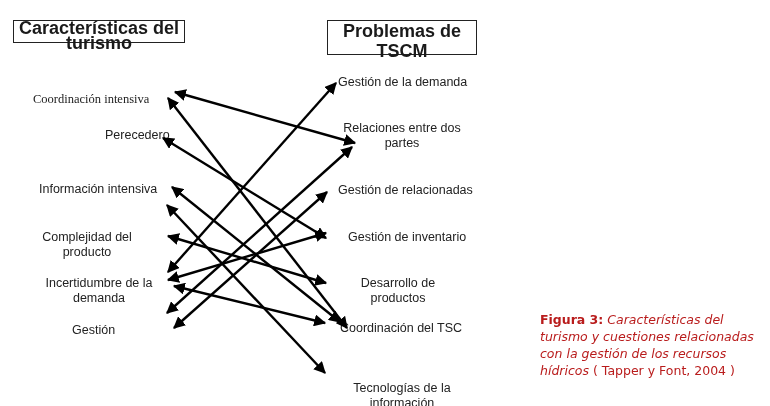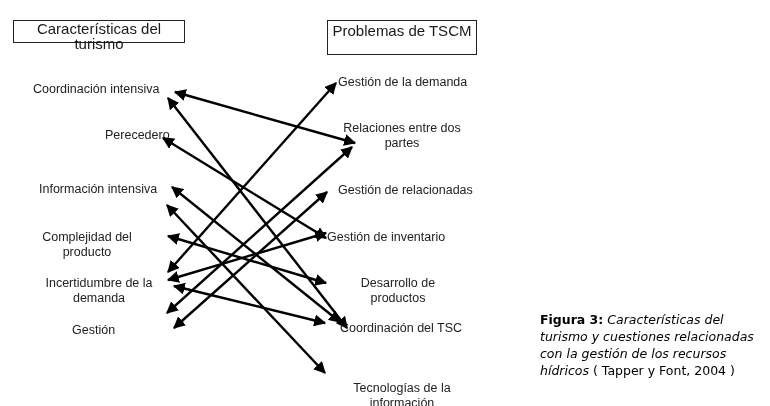--- a/index.html
+++ b/index.html
@@ -1,47 +1,47 @@
 <!DOCTYPE html>
 <html><head>
 <meta charset="utf-8">
 <style>
   html, body { margin:0; padding:0; background:#ffffff; }
   body { width:770px; height:406px; position:relative; overflow:hidden; font-family:"Liberation Sans", sans-serif; color:#1a1a1a; }
-  .hdr { position:absolute; border:1.5px solid #222; box-sizing:border-box; text-align:center; font-weight:normal; font-size:15px; line-height:15px; }
+  .hdr { position:absolute; border:1.5px solid #222; box-sizing:border-box; text-align:center; font-weight:bold; font-size:18px; line-height:15px; }
   .hdr-left { left:13px; top:20px; width:172px; height:23px; }
   .hdr-left span { display:block; width:100%; }
   .hdr-right { left:327px; top:20px; width:150px; height:35px; line-height:20px; }
   .lbl { position:absolute; font-size:12.5px; line-height:15px; text-align:center; color:#222; white-space:nowrap; }
-  .caption { position:absolute; left:540px; top:311px; width:230px; font-size:12.5px; line-height:17px; color:#000000; font-family:"DejaVu Sans", sans-serif; }
+  .caption { position:absolute; left:540px; top:311px; width:230px; font-size:12.5px; line-height:17px; color:#b91c1c; font-family:"DejaVu Sans", sans-serif; }
   .caption b { font-weight:bold; font-style:normal; }
   .caption i { font-style:italic; }
   svg.arrows { position:absolute; left:0; top:0; }
 </style>
 </head>
 <body>
 
 <div class="hdr hdr-left">
   <span>Características del turismo</span>
 </div>
 <div class="hdr hdr-right">
   <span>Problemas de TSCM</span>
 </div>
 
-<div class="lbl" style="left:33px;top:82px;">Coordinación intensiva</div>
+<div class="lbl" style="left:33px;top:92px;font-family:Liberation Serif, serif;">Coordinación intensiva</div>
 <div class="lbl" style="left:67px;top:128px;margin-left:38px;">Perecedero</div>
 <div class="lbl" style="left:39px;top:182px;">Información intensiva</div>
 <div class="lbl" style="left:37px;top:230px;width:100px;white-space:normal;">Complejidad del producto</div>
 <div class="lbl" style="left:40px;top:276px;width:118px;white-space:normal;">Incertidumbre de la demanda</div>
 <div class="lbl" style="left:72px;top:323px;">Gestión</div>
 
 <div class="lbl" style="left:338px;top:75px;">Gestión de la demanda</div>
 <div class="lbl" style="left:338px;top:121px;width:128px;white-space:normal;">Relaciones entre dos partes</div>
 <div class="lbl" style="left:338px;top:183px;">Gestión de relacionadas</div>
-<div class="lbl" style="left:327px;top:230px;">Gestión de inventario</div>
+<div class="lbl" style="left:348px;top:230px;">Gestión de inventario</div>
 <div class="lbl" style="left:350px;top:276px;width:96px;white-space:normal;">Desarrollo de productos</div>
 <div class="lbl" style="left:340px;top:321px;">Coordinación del TSC</div>
 <div class="lbl" style="left:346px;top:370px;width:112px;white-space:normal;margin-top:11px;">Tecnologías de la información</div>
 
 <svg class="arrows" width="770" height="406">
   <defs>
     <marker id="ah" viewBox="0 0 10 10" refX="9" refY="5" markerWidth="5" markerHeight="5" orient="auto-start-reverse">
       <path d="M0,0 L10,5 L0,10 z" fill="#000"></path>
     </marker>
   </defs>

